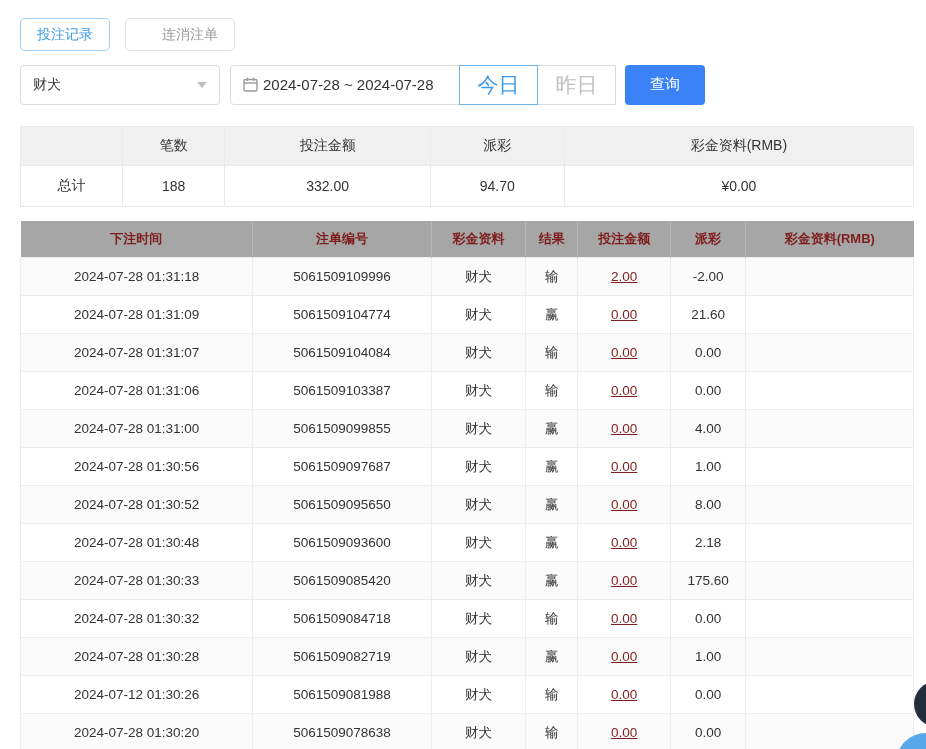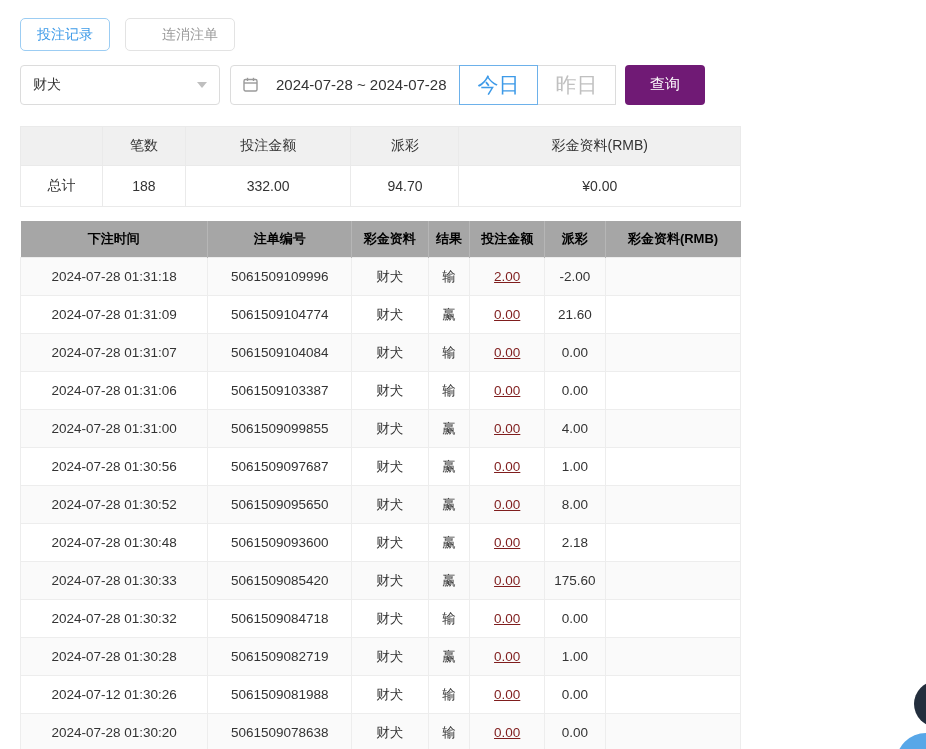--- a/index.html
+++ b/index.html
@@ -34,48 +34,48 @@
     display: flex; align-items: center; justify-content: space-between;
     padding: 0 12px; color: #333; cursor: pointer; margin-right: 10px; background:#fff;
   }
   .caret {
     width: 0; height: 0;
     border-left: 5px solid transparent; border-right: 5px solid transparent;
     border-top: 6px solid #bfbfbf;
   }
   .date-group { display: flex; align-items: stretch; }
   .date-input {
-    display: flex; align-items: center; gap: 18px;
+    display: flex; align-items: center; gap: 5px;
     border: 1px solid #dcdcdc; border-radius: 4px 0 0 4px;
     padding: 0 12px; min-width: 230px; color: #333; cursor: pointer; background:#fff;
     font-size: 15px;
   }
   .quick-btn {
     width: 79px; display: flex; align-items: center; justify-content: center;
     border: 1px solid #dcdcdc; margin-left: -1px; background: #fff;
     color: #c0c0c0; font-size: 21px; cursor: pointer;
   }
   .quick-btn.last { border-radius: 0 4px 4px 0; }
   .quick-btn.active { border-color: #6db1ea; color: #3d9ae8; position: relative; z-index: 2; }
   .query-btn {
-    margin-left: 9px; width: 80px; background: #701a75; color: #fff;
+    margin-left: 9px; width: 80px; background: #3b82f6; color: #fff;
     border: none; border-radius: 4px; font-size: 15px; cursor: pointer;
   }
 
   
-  table { border-collapse: collapse; width: 721px; table-layout: fixed; }
+  table { border-collapse: collapse; width: 894px; table-layout: fixed; }
   .summary { margin-top: 21px; }
   .summary th, .summary td { border: 1px solid #eaeaea; text-align: center; }
   .summary th { background: #f0f0f0; height: 39px; font-size: 14px; font-weight: normal; color: #333; }
   .summary td { height: 41px; background: #fff; font-size: 14px; }
 
   
   .main { margin-top: 14px; }
   .main thead th {
-    background: #a6a6a6; color: #000000; height: 37px;
+    background: #a6a6a6; color: #7f1d1d; height: 37px;
     font-size: 13px; font-weight: bold;
     border-right: 1px solid #b6b6b6;
   }
   .main thead th:last-child { border-right: none; }
   .main tbody td {
     height: 38px; text-align: center; font-size: 13.5px;
     border: 1px solid #ededed; color: #333; background: #fff;
   }
   .main tbody tr:nth-child(odd) td { background: #fafafa; }
   .bet-link { color: #7f1d1d; text-decoration: underline; cursor: pointer; text-align: center; }

